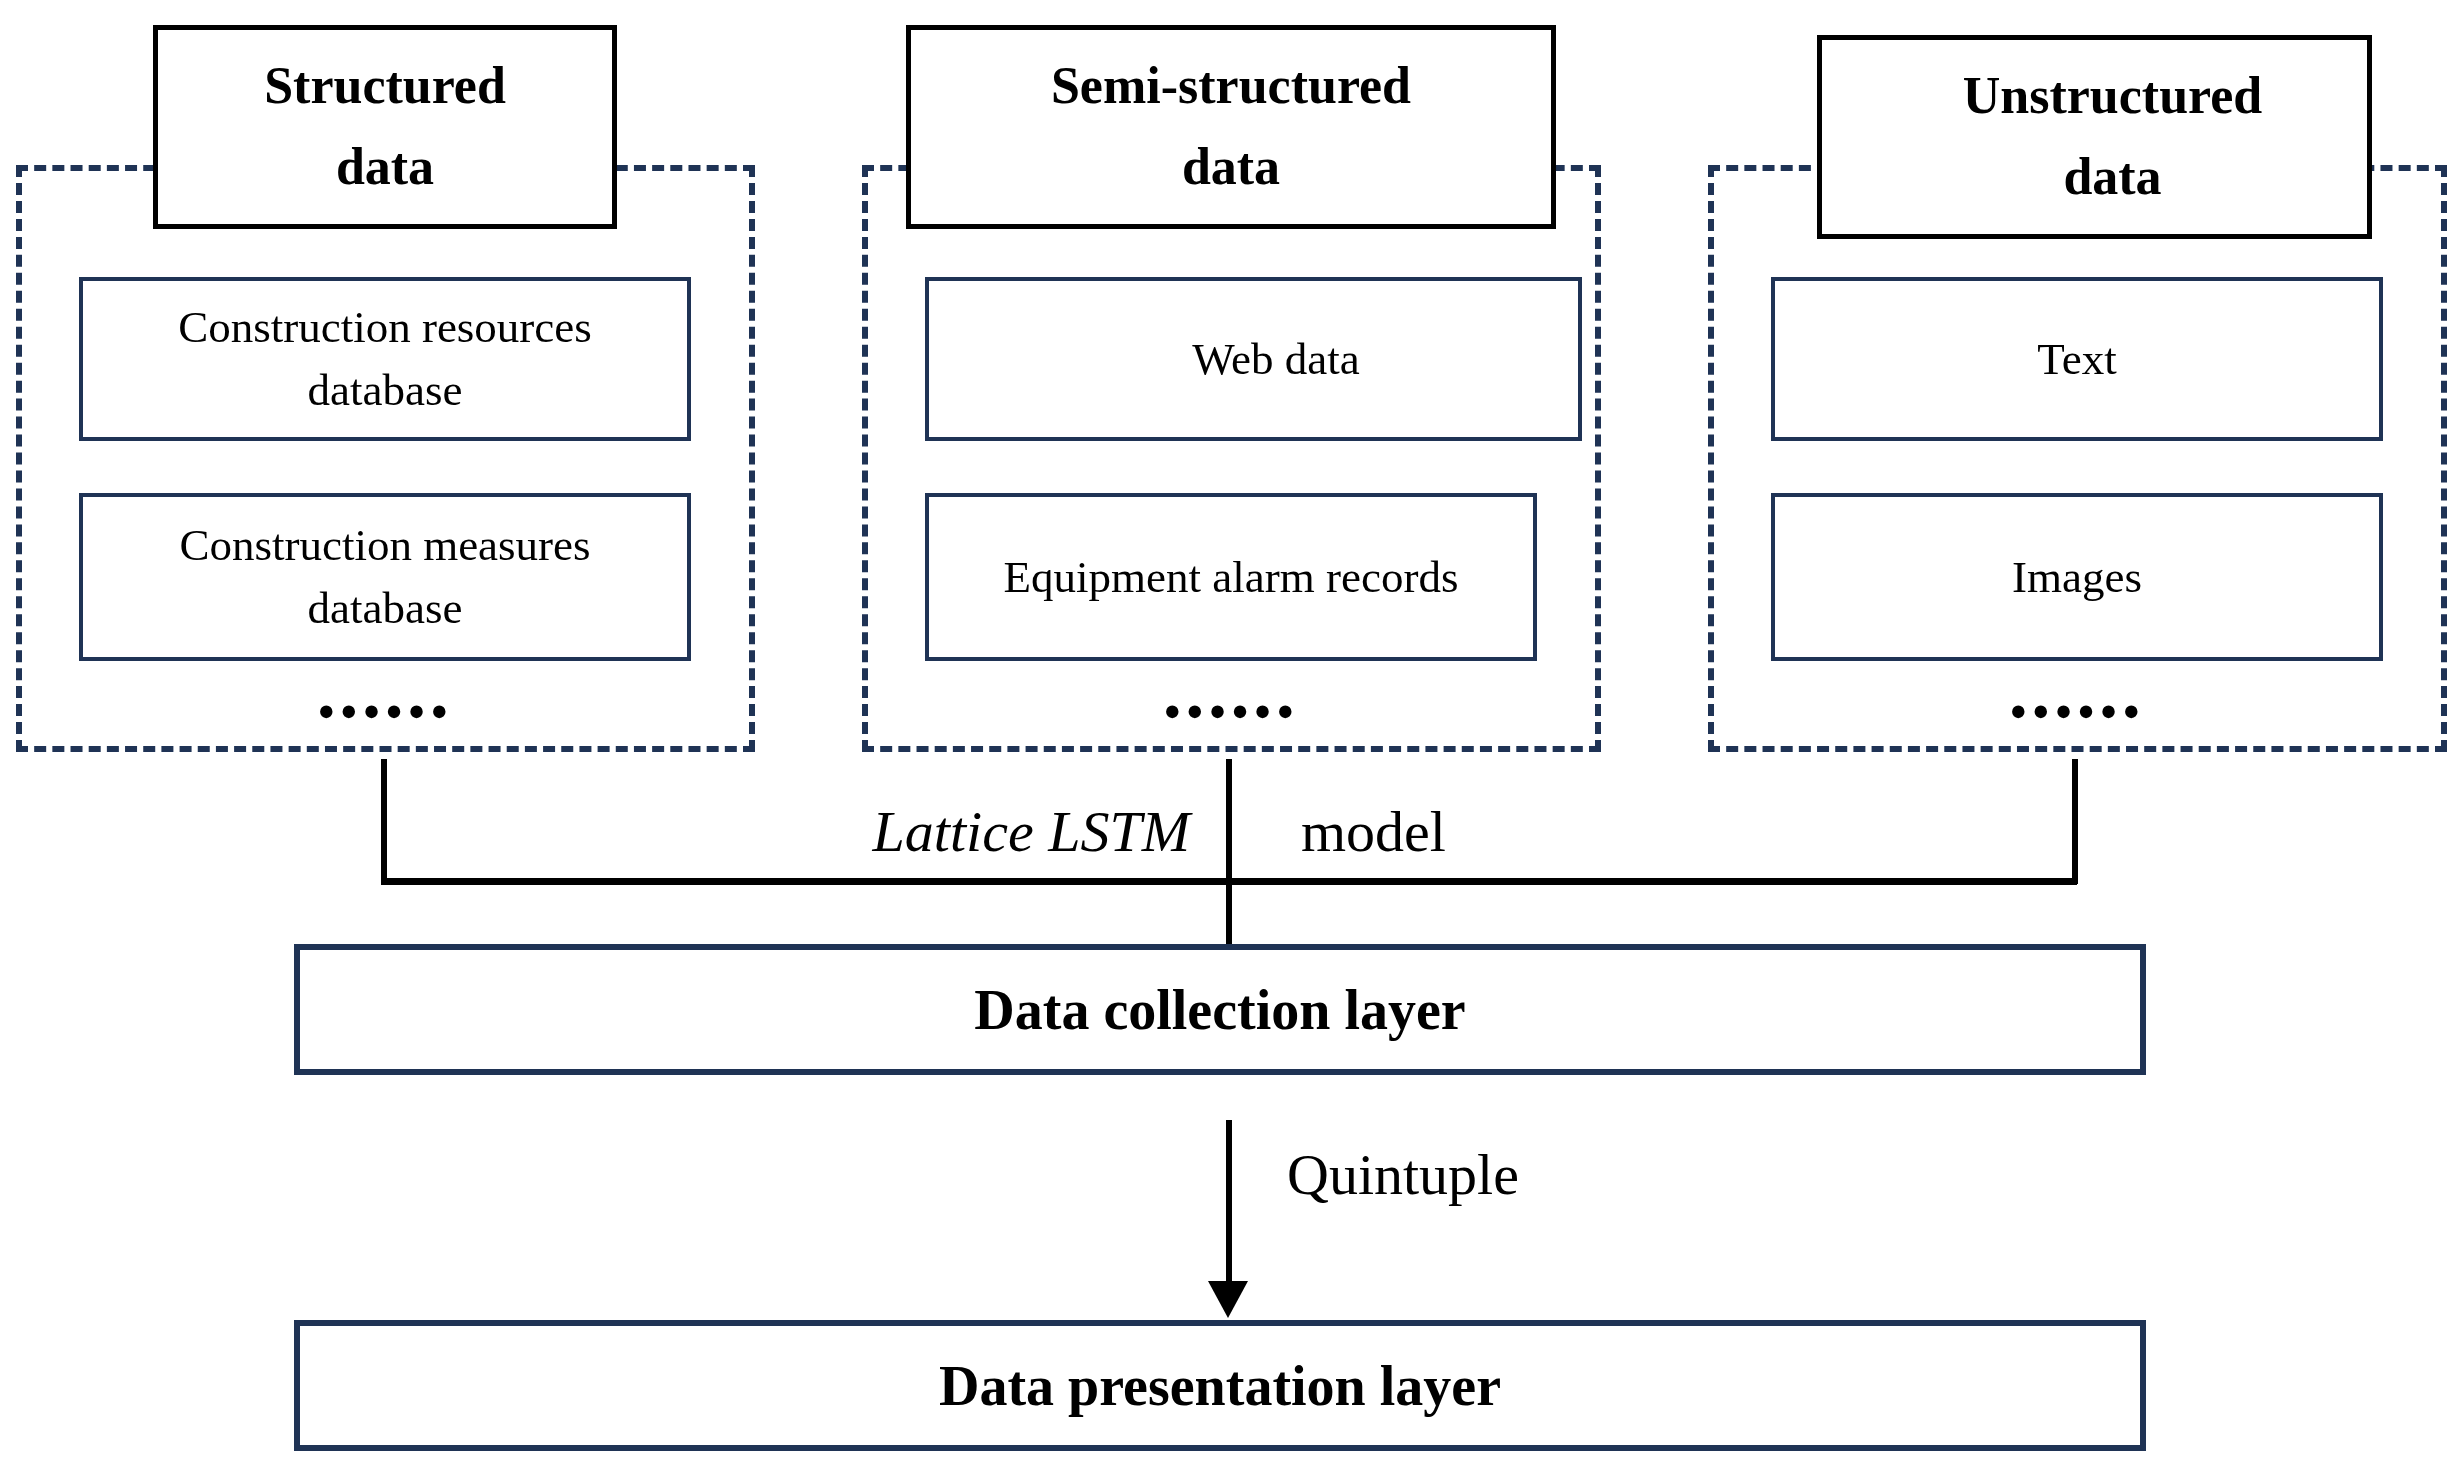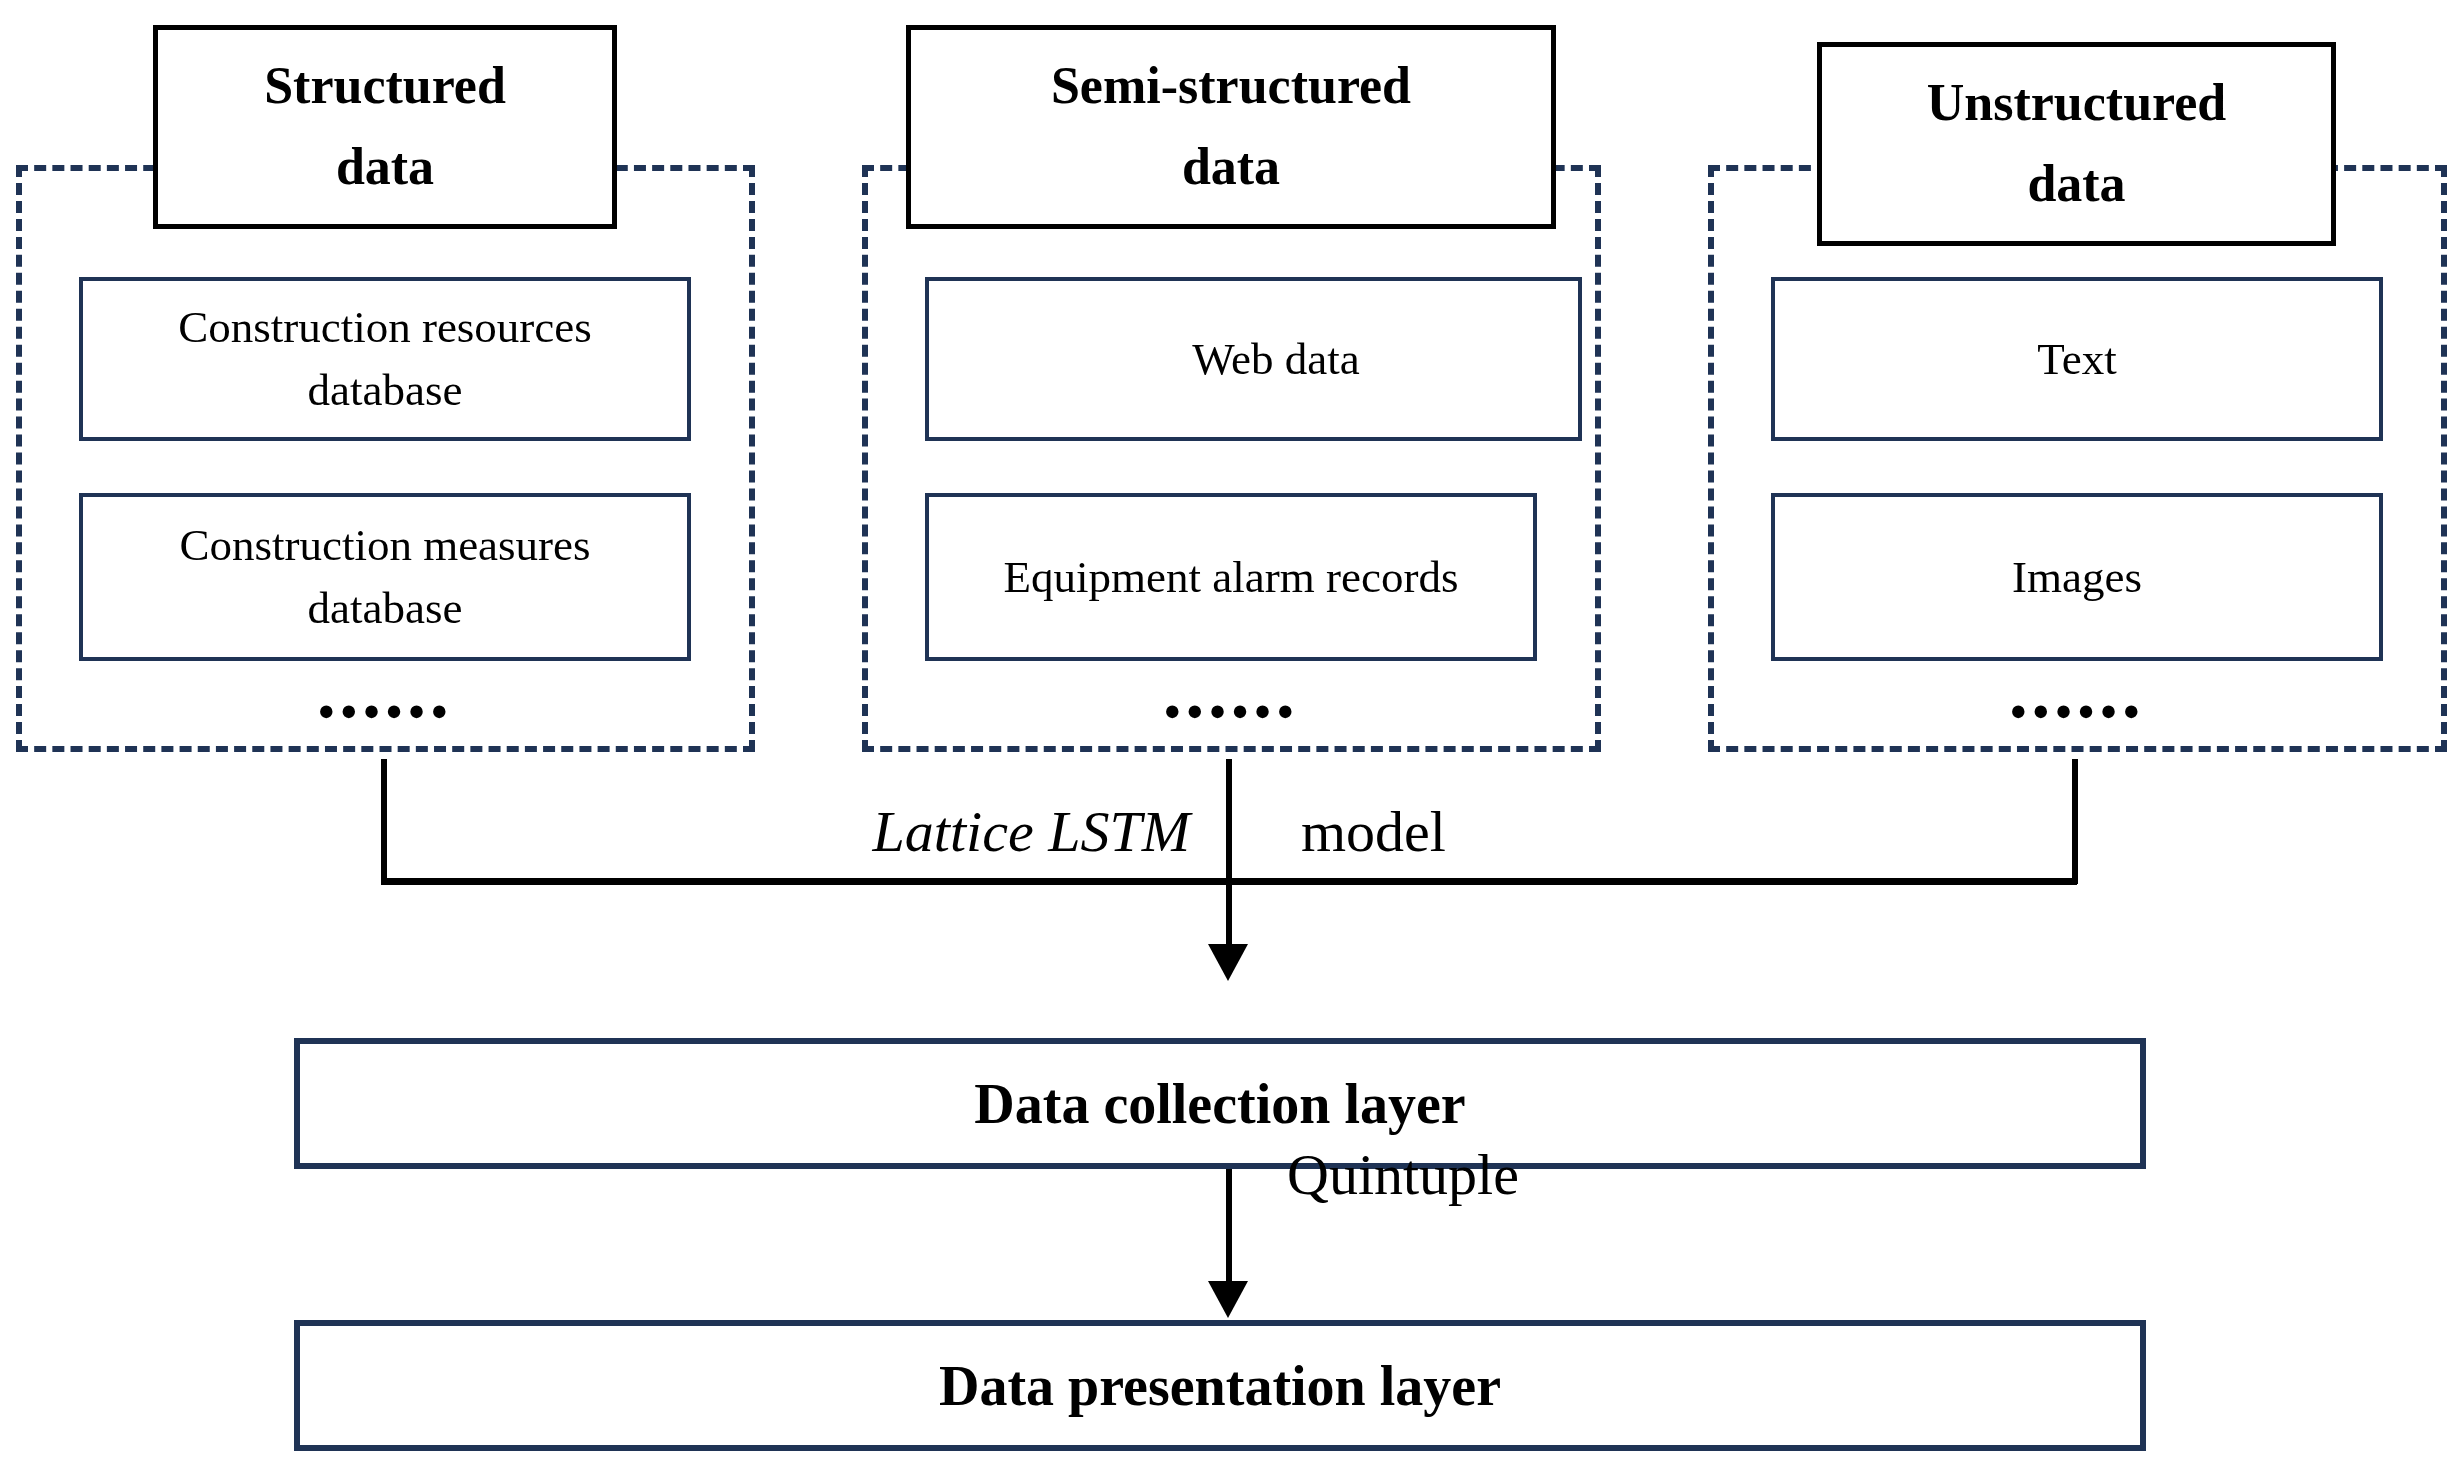--- a/index.html
+++ b/index.html
@@ -99,21 +99,21 @@
     <span class="label">Web data</span>
   </div>
   <div class="inner-box" style="left:925px;top:493px;width:604px;height:160px;">
     <span class="label">Equipment alarm records</span>
   </div>
   <div class="dots" style="left:925px;top:683px;width:614px;height:56px;">
     <span>••••••</span>
   </div>
 
   <div class="dashed-container" style="left:1708px;top:165px;width:727px;height:575px;"></div>
-  <div class="title-box" style="left:1817px;top:42px;width:509px;height:194px;">
+  <div class="title-box" style="left:1817px;top:35px;width:509px;height:194px;padding-left:36px;">
     <span>Unstructured</span>
     <span>data</span>
   </div>
   <div class="inner-box" style="left:1771px;top:277px;width:604px;height:156px;">
     <span class="label">Text</span>
   </div>
   <div class="inner-box" style="left:1771px;top:493px;width:604px;height:160px;">
     <span class="label">Images</span>
   </div>
   <div class="dots" style="left:1771px;top:683px;width:614px;height:56px;">
@@ -128,21 +128,21 @@
   <div class="edge-label" style="left:595px;top:792px;width:595px;height:79px;justify-content:flex-end;font-style:italic;">
     <span>Lattice LSTM</span>
   </div>
   <div class="edge-label" style="left:1301px;top:792px;width:465px;height:79px;justify-content:flex-start;">
     <span>model</span>
   </div>
 
   <div class="vline" style="left:1226px;top:881px;height:67px;"></div>
   <div class="arrowhead" style="left:1208px;top:944px;"></div>
 
-  <div class="layer-box" style="left:294px;top:1038px;width:1840px;height:119px;align-items:center;">
+  <div class="layer-box" style="left:294px;top:944px;width:1840px;height:119px;align-items:center;">
     <span>Data collection layer</span>
   </div>
 
   <div class="vline" style="left:1226px;top:1120px;height:163px;"></div>
   <div class="arrowhead" style="left:1208px;top:1281px;"></div>
   <div class="edge-label" style="left:1287px;top:1135px;width:465px;height:79px;justify-content:flex-start;">
     <span>Quintuple</span>
   </div>
 
   <div class="layer-box" style="left:294px;top:1320px;width:1840px;height:119px;">

